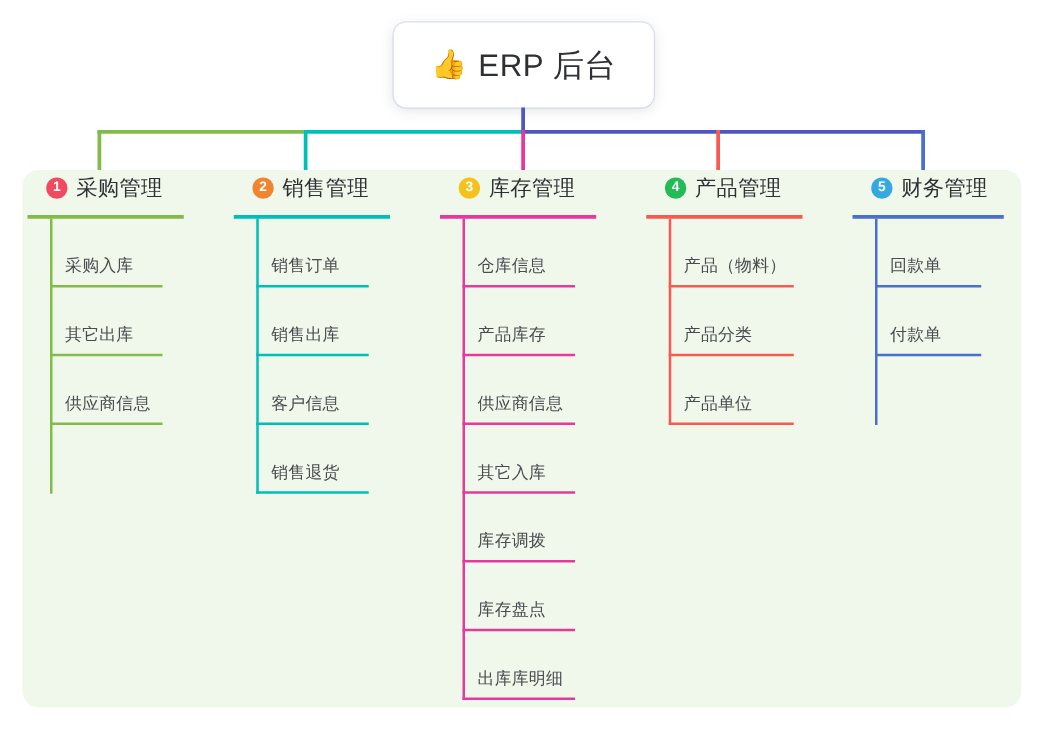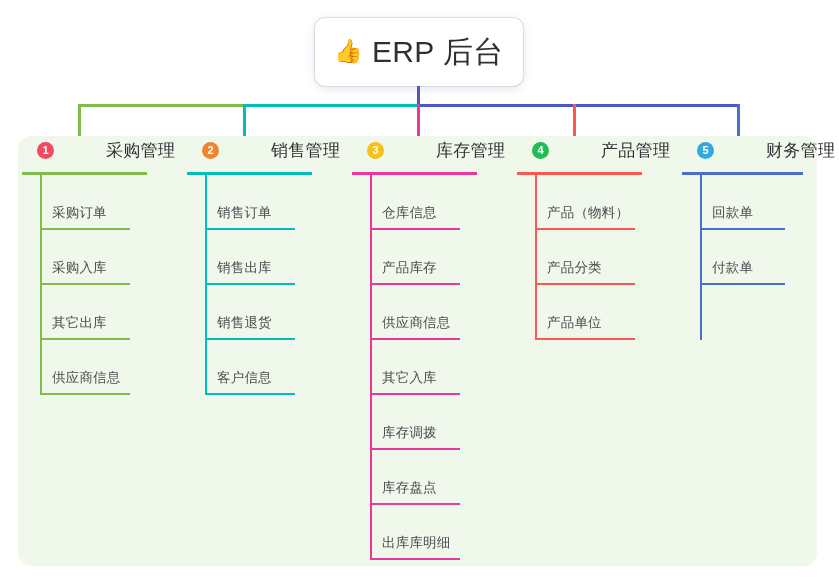--- a/index.html
+++ b/index.html
@@ -42,21 +42,21 @@
     align-items: center;
     gap: 9px;
   }
   .root-emoji {
     font-size: 23px;
     line-height: 1;
     display: inline-block;
     transform: translateY(-1px);
   }
   .root-title {
-    font-size: 30px;
+    font-size: 25px;
     color: #2f3034;
     letter-spacing: 0.4px;
     white-space: nowrap;
   }
 
   
   .trunk {
     position: absolute;
     left: 417px;
     top: 86px;
@@ -108,21 +108,20 @@
     line-height: 17px;
     text-align: center;
     font-weight: bold;
     flex: 0 0 auto;
   }
   .col-title {
     font-size: 17px;
     color: #2f3034;
     white-space: nowrap;
     letter-spacing: 0.3px;
-    margin-left: 45px;
   }
   .col-rule {
     height: 3px;
     margin-top: 8px;
   }
 
   .items {
     position: relative;
     margin-top: 0;
   }
@@ -185,24 +184,20 @@
     <div id="cols">
         <div class="col" style="left: 0px;">
           <div class="col-head">
             <span class="badge" style="background: rgb(239, 74, 95);">1</span>
             <span class="col-title">采购管理</span>
           </div>
           <div class="col-rule" style="width: 125px; background: rgb(130, 187, 74); margin-left: 4px;"></div>
           <div class="items">
             <div class="spine" style="background: rgb(130, 187, 74); height: 220px;"></div>
             <div class="item">
-              <span class="item-label">采购订单</span>
-              <div class="item-rule" style="width: 90px; background: rgb(130, 187, 74);"></div>
-            </div>
-            <div class="item">
               <span class="item-label">采购入库</span>
               <div class="item-rule" style="width: 90px; background: rgb(130, 187, 74);"></div>
             </div>
             <div class="item">
               <span class="item-label">其它出库</span>
               <div class="item-rule" style="width: 90px; background: rgb(130, 187, 74);"></div>
             </div>
             <div class="item">
               <span class="item-label">供应商信息</span>
               <div class="item-rule" style="width: 90px; background: rgb(130, 187, 74);"></div>
@@ -219,27 +214,27 @@
             <div class="spine" style="background: rgb(0, 191, 184); height: 220px;"></div>
             <div class="item">
               <span class="item-label">销售订单</span>
               <div class="item-rule" style="width: 90px; background: rgb(0, 191, 184);"></div>
             </div>
             <div class="item">
               <span class="item-label">销售出库</span>
               <div class="item-rule" style="width: 90px; background: rgb(0, 191, 184);"></div>
             </div>
             <div class="item">
+              <span class="item-label">客户信息</span>
+              <div class="item-rule" style="width: 90px; background: rgb(0, 191, 184);"></div>
+            </div>
+            <div class="item">
               <span class="item-label">销售退货</span>
               <div class="item-rule" style="width: 90px; background: rgb(0, 191, 184);"></div>
             </div>
-            <div class="item">
-              <span class="item-label">客户信息</span>
-              <div class="item-rule" style="width: 90px; background: rgb(0, 191, 184);"></div>
-            </div>
           </div>
         </div>
         <div class="col" style="left: 330px;">
           <div class="col-head">
             <span class="badge" style="background: rgb(245, 193, 27);">3</span>
             <span class="col-title">库存管理</span>
           </div>
           <div class="col-rule" style="width: 125px; background: rgb(232, 56, 158); margin-left: 4px;"></div>
           <div class="items">
             <div class="spine" style="background: rgb(232, 56, 158); height: 385px;"></div>

